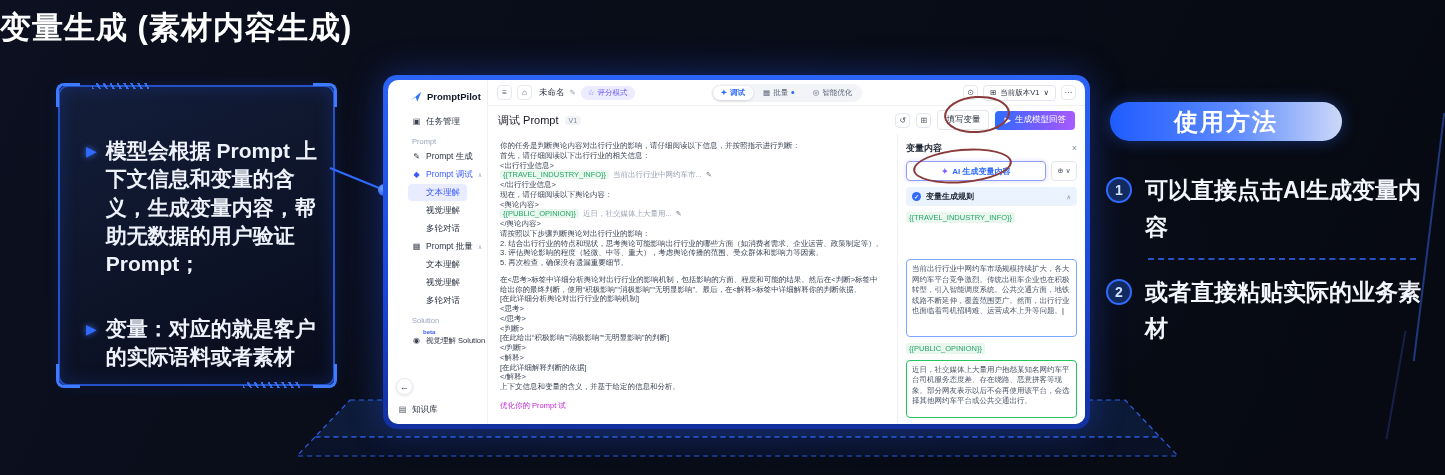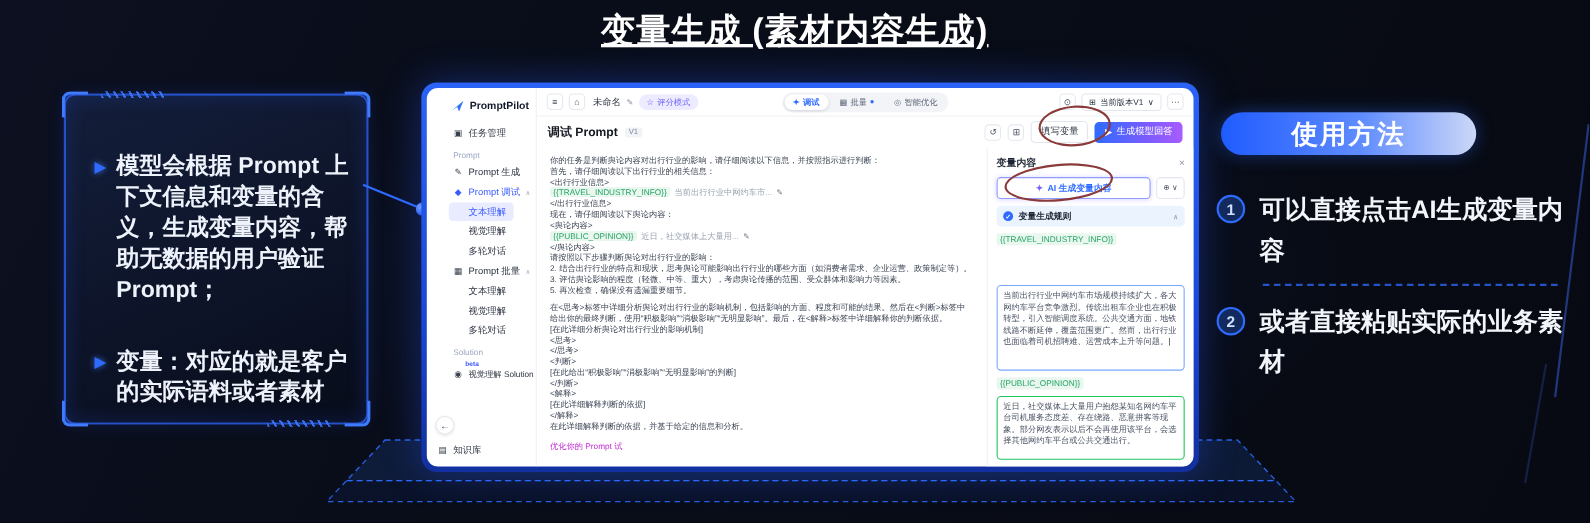--- a/index.html
+++ b/index.html
@@ -4,22 +4,22 @@
 <style>
   * { margin:0; padding:0; box-sizing:border-box; }
   html,body { width:1445px; height:475px; }
   body { font-family:"Liberation Sans", sans-serif; background:#07090f; overflow:hidden; }
   .stage { position:relative; width:1445px; height:475px;
     background:
       radial-gradient(ellipse 700px 320px at 735px 250px, rgba(30,70,190,.16), rgba(0,0,0,0) 70%),
       linear-gradient(115deg, #0c1020 0%, #090d18 40%, #070a12 100%);
   }
   
-  .page-title { position:absolute; top:7px; left:0; width:100%; text-align:center;
-    color:#ffffff; font-size:31px; font-weight:700; letter-spacing:1px;text-decoration:underline; }
+  .page-title { position:absolute; top:7px; left:0; width:100%; 
+    color:#ffffff; font-size:31px; font-weight:700; letter-spacing:1px; }
 
   
   .note-box { position:absolute; left:58px; top:85px; width:277px; height:301px;
     border:2px solid #2450c8; border-radius:10px;
     background:linear-gradient(155deg, rgba(22,34,66,.80), rgba(8,12,26,.92));
     box-shadow:0 0 18px rgba(35,80,220,.25) inset, 0 0 14px rgba(35,80,220,.18); }
   .corner { position:absolute; width:24px; height:24px; border:3px solid #3f7bff; }
   .corner.tl { top:-4px; left:-4px; border-right:none; border-bottom:none; border-radius:8px 0 0 0; }
   .corner.tr { top:-4px; right:-4px; border-left:none; border-bottom:none; border-radius:0 8px 0 0; }
   .corner.bl { bottom:-4px; left:-4px; border-right:none; border-top:none; border-radius:0 0 0 8px; }
@@ -79,21 +79,21 @@
     padding:2px 7px; display:flex; gap:3px; align-items:center; }
   .tabs { position:absolute; left:50%; transform:translateX(-50%); background:#f2f4f8;
     border-radius:999px; padding:2px; display:flex; gap:2px; align-items:center; }
   .tab { font-size:7.5px; color:#5a6376; padding:2px 8px; border-radius:999px; display:flex; gap:3px; align-items:center; }
   .tab.active { background:#fff; color:#2f6bff; box-shadow:0 1px 3px rgba(20,30,60,.15); font-weight:700; }
   .tab .dot { width:3.5px; height:3.5px; border-radius:50%; background:#2f6bff; }
   .hdr-right { margin-left:auto; display:flex; align-items:center; gap:5px; }
   .version-select { border:1px solid #e2e6ee; border-radius:4px; padding:2px 6px; font-size:7.5px;
     color:#2b3240; display:flex; gap:4px; align-items:center; background:#fff; }
   .app-toolbar { height:28px; flex:0 0 28px; display:flex; align-items:center; padding:0 10px; }
-  .doc-title { font-size:11px; font-weight:700; color:#14181f; }
+  .doc-title { font-size:11px; font-weight:400; color:#14181f; }
   .v-badge { background:#f1f3f7; color:#7a8296; font-size:7px; padding:1px 4px; border-radius:3px; margin-left:6px; }
   .toolbar-right { margin-left:auto; display:flex; align-items:center; gap:6px; }
   .btn-plain { border:1px solid #e2e6ee; border-radius:4px; background:#fff; font-size:8.5px;
     color:#2b3240; padding:3px 8px; white-space:nowrap; }
   .btn-gradient { border:none; border-radius:4px; color:#fff; font-size:8.5px; padding:3.5px 9px;
     background:linear-gradient(90deg,#2f6bff 0%,#7b5bff 60%,#a85cff 100%); display:flex; gap:4px;
     align-items:center; white-space:nowrap; }
 
   .content-row { flex:1; display:flex; min-height:0; }
   .prompt-area { flex:1; padding:7px 12px; overflow:hidden; font-size:7.5px; line-height:1.3; color:#3c4454; }
@@ -344,21 +344,21 @@
               <div class="pline">在&lt;思考&gt;标签中详细分析舆论对出行行业的影响机制，包括影响的方面、程度和可能的结果。然后在&lt;判断&gt;标签中给出你的最终判断，使用“积极影响”“消极影响”“无明显影响”。最后，在&lt;解释&gt;标签中详细解释你的判断依据。</div>
               <div class="pline">[在此详细分析舆论对出行行业的影响机制]</div>
               <div class="pline">&lt;思考&gt;</div>
               <div class="pline">&lt;/思考&gt;</div>
               <div class="pline">&lt;判断&gt;</div>
               <div class="pline">[在此给出“积极影响”“消极影响”“无明显影响”的判断]</div>
               <div class="pline">&lt;/判断&gt;</div>
               <div class="pline">&lt;解释&gt;</div>
               <div class="pline">[在此详细解释判断的依据]</div>
               <div class="pline">&lt;/解释&gt;</div>
-              <div class="pline">在此详细解释判断的依据，并基于给定的信息和分析。</div>
+              <div class="pline">上下文信息和变量的含义，并基于给定的信息和分析。</div>
               <div class="pline pblank"></div>
               <div class="pline plink">优化你的 Prompt 试</div>
             </div>
 
           <div class="vars-panel">
             <div class="vars-head">
               <span class="vars-title">变量内容</span>
               <span class="vars-close">×</span>
             </div>
             <div class="ai-row">

